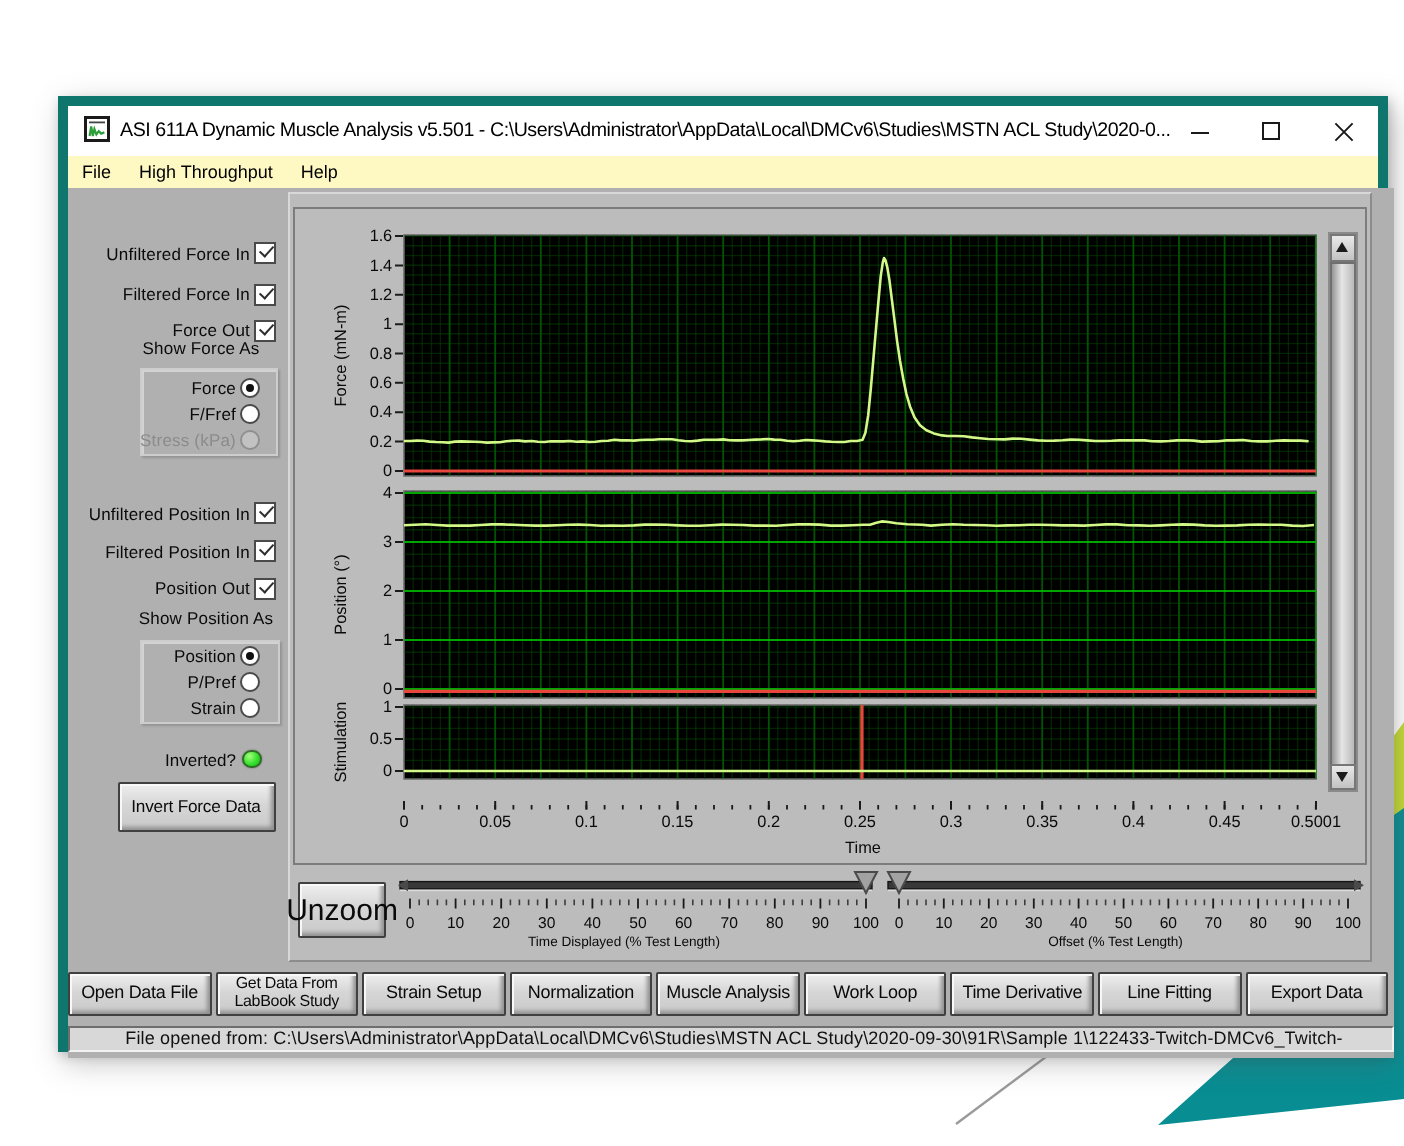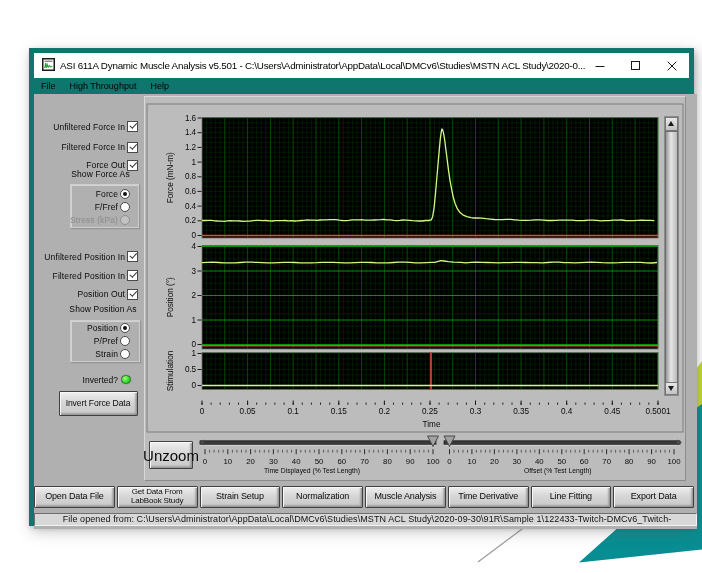--- a/index.html
+++ b/index.html
@@ -15,21 +15,21 @@
   #titlebar { position:absolute; left:0; top:0; width:100%; height:25px; background:#ffffff;
               display:flex; align-items:center; }
   #app-icon { position:absolute; left:8px; top:5px; width:13px; height:13px; }
   #title-text { position:absolute; left:26px; top:0; height:25px; line-height:25px;
                 font-size:9.8px; letter-spacing:-0.22px; color:#000; white-space:nowrap;
                 max-width:545px; overflow:hidden; }
   .cap-btn { position:absolute; top:0; width:34.5px; height:25px; display:flex;
              align-items:center; justify-content:center; }
   #btn-min   { right:72px; } #btn-max { right:36px; } #btn-close { right:0; }
 
-  #menubar { position:absolute; left:0; top:25px; width:100%; height:16px; background:#0f766e;
+  #menubar { position:absolute; left:0; top:25px; width:100%; height:16px; background:#fef9c3;
              display:flex; align-items:center; padding-left:0; font-size:9px; color:#000; }
   .menu-item { padding:0 7px; height:16px; line-height:16px; }
 
   #client { position:absolute; left:0; top:41px; width:663px; height:435px; background:#b0b0b0; }
 
   
   #left-panel { position:absolute; left:0; top:0; width:110px; height:435px; }
   .chk-row { position:absolute; left:0; width:104px; height:11px; }
   .chk-label { position:absolute; right:13px; top:50%; transform:translateY(-50%);
                font-size:8.5px; letter-spacing:0.1px; color:#0a0a0a; white-space:nowrap; }
@@ -302,19 +302,20 @@
       <button id="unzoom-btn" class="lv-btn">Unzoom</button>
     </div>
 
     <div id="btn-row">
         <button class="lv-btn bottom-btn">Open Data File</button>
         <button class="lv-btn bottom-btn two-line">Get Data From
 LabBook Study</button>
         <button class="lv-btn bottom-btn">Strain Setup</button>
         <button class="lv-btn bottom-btn">Normalization</button>
         <button class="lv-btn bottom-btn">Muscle Analysis</button>
+        <button class="lv-btn bottom-btn">Work Loop</button>
         <button class="lv-btn bottom-btn">Time Derivative</button>
         <button class="lv-btn bottom-btn">Line Fitting</button>
         <button class="lv-btn bottom-btn">Export Data</button>
       </div>
     <div id="status-bar">File opened from: C:\Users\Administrator\AppData\Local\DMCv6\Studies\MSTN ACL Study\2020-09-30\91R\Sample 1\122433-Twitch-DMCv6_Twitch-</div>
   </div>
 </div>
 
 </body></html>

